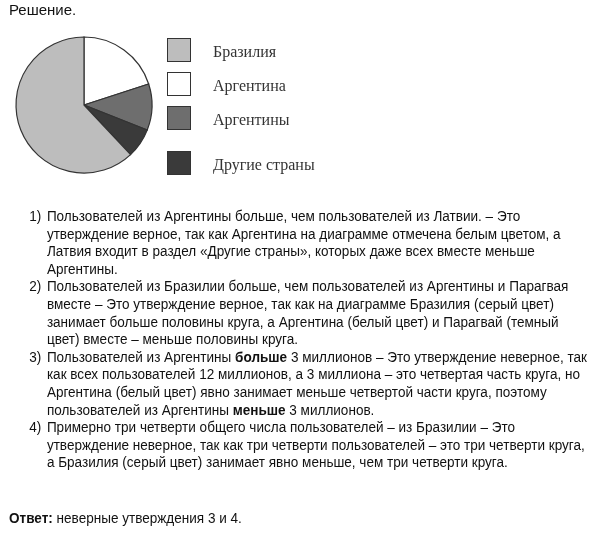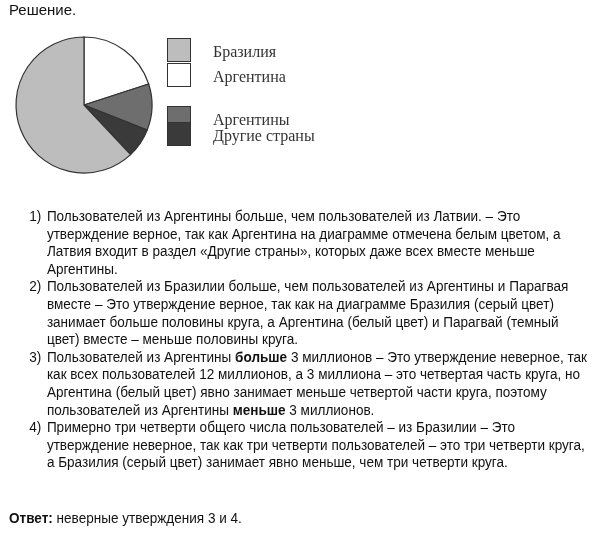--- a/index.html
+++ b/index.html
@@ -26,29 +26,29 @@
     <path d="M84,105 L148.67184310807045,83.98684438250358 A68,68 0 0 1 147.22480104040108,130.0324695825581 Z" fill="#6e6e6e" stroke="#333" stroke-width="1.2"></path>
     <path d="M84,105 L147.22480104040108,130.0324695825581 A68,68 0 0 1 130.54920320315082,154.569866664656 Z" fill="#3a3a3a" stroke="#333" stroke-width="1.2"></path>
     <path d="M84,105 L130.54920320315082,154.569866664656 A68,68 0 1 1 83.99999999999999,37 Z" fill="#bdbdbd" stroke="#333" stroke-width="1.2"></path>
   </svg>
 
 <div class="legend" id="legend">
   <div class="leg-item" style="top:0px">
     <div class="swatch" style="background: rgb(189, 189, 189);"></div>
     <span class="leg-label">Бразилия</span>
   </div>
-  <div class="leg-item" style="top:25px">
+  <div class="leg-item" style="top:34px">
     <div class="swatch" style="background: rgb(255, 255, 255);"></div>
     <span class="leg-label">Аргентина</span>
   </div>
   <div class="leg-item" style="top:68px">
     <div class="swatch" style="background: rgb(110, 110, 110);"></div>
     <span class="leg-label">Аргентины</span>
   </div>
-  <div class="leg-item" style="top:84px">
+  <div class="leg-item" style="top:113px">
     <div class="swatch" style="background: rgb(58, 58, 58);"></div>
     <span class="leg-label">Другие страны</span>
   </div>
 </div>
 
 <ol class="items">
   <li>
     <span class="num">1)</span>
     <span>Пользователей из Аргентины больше, чем пользователей из Латвии. – Это утверждение верное, так как Аргентина на диаграмме отмечена белым цветом, а Латвия входит в раздел «Другие страны», которых даже всех вместе меньше Аргентины.</span>
   </li>

